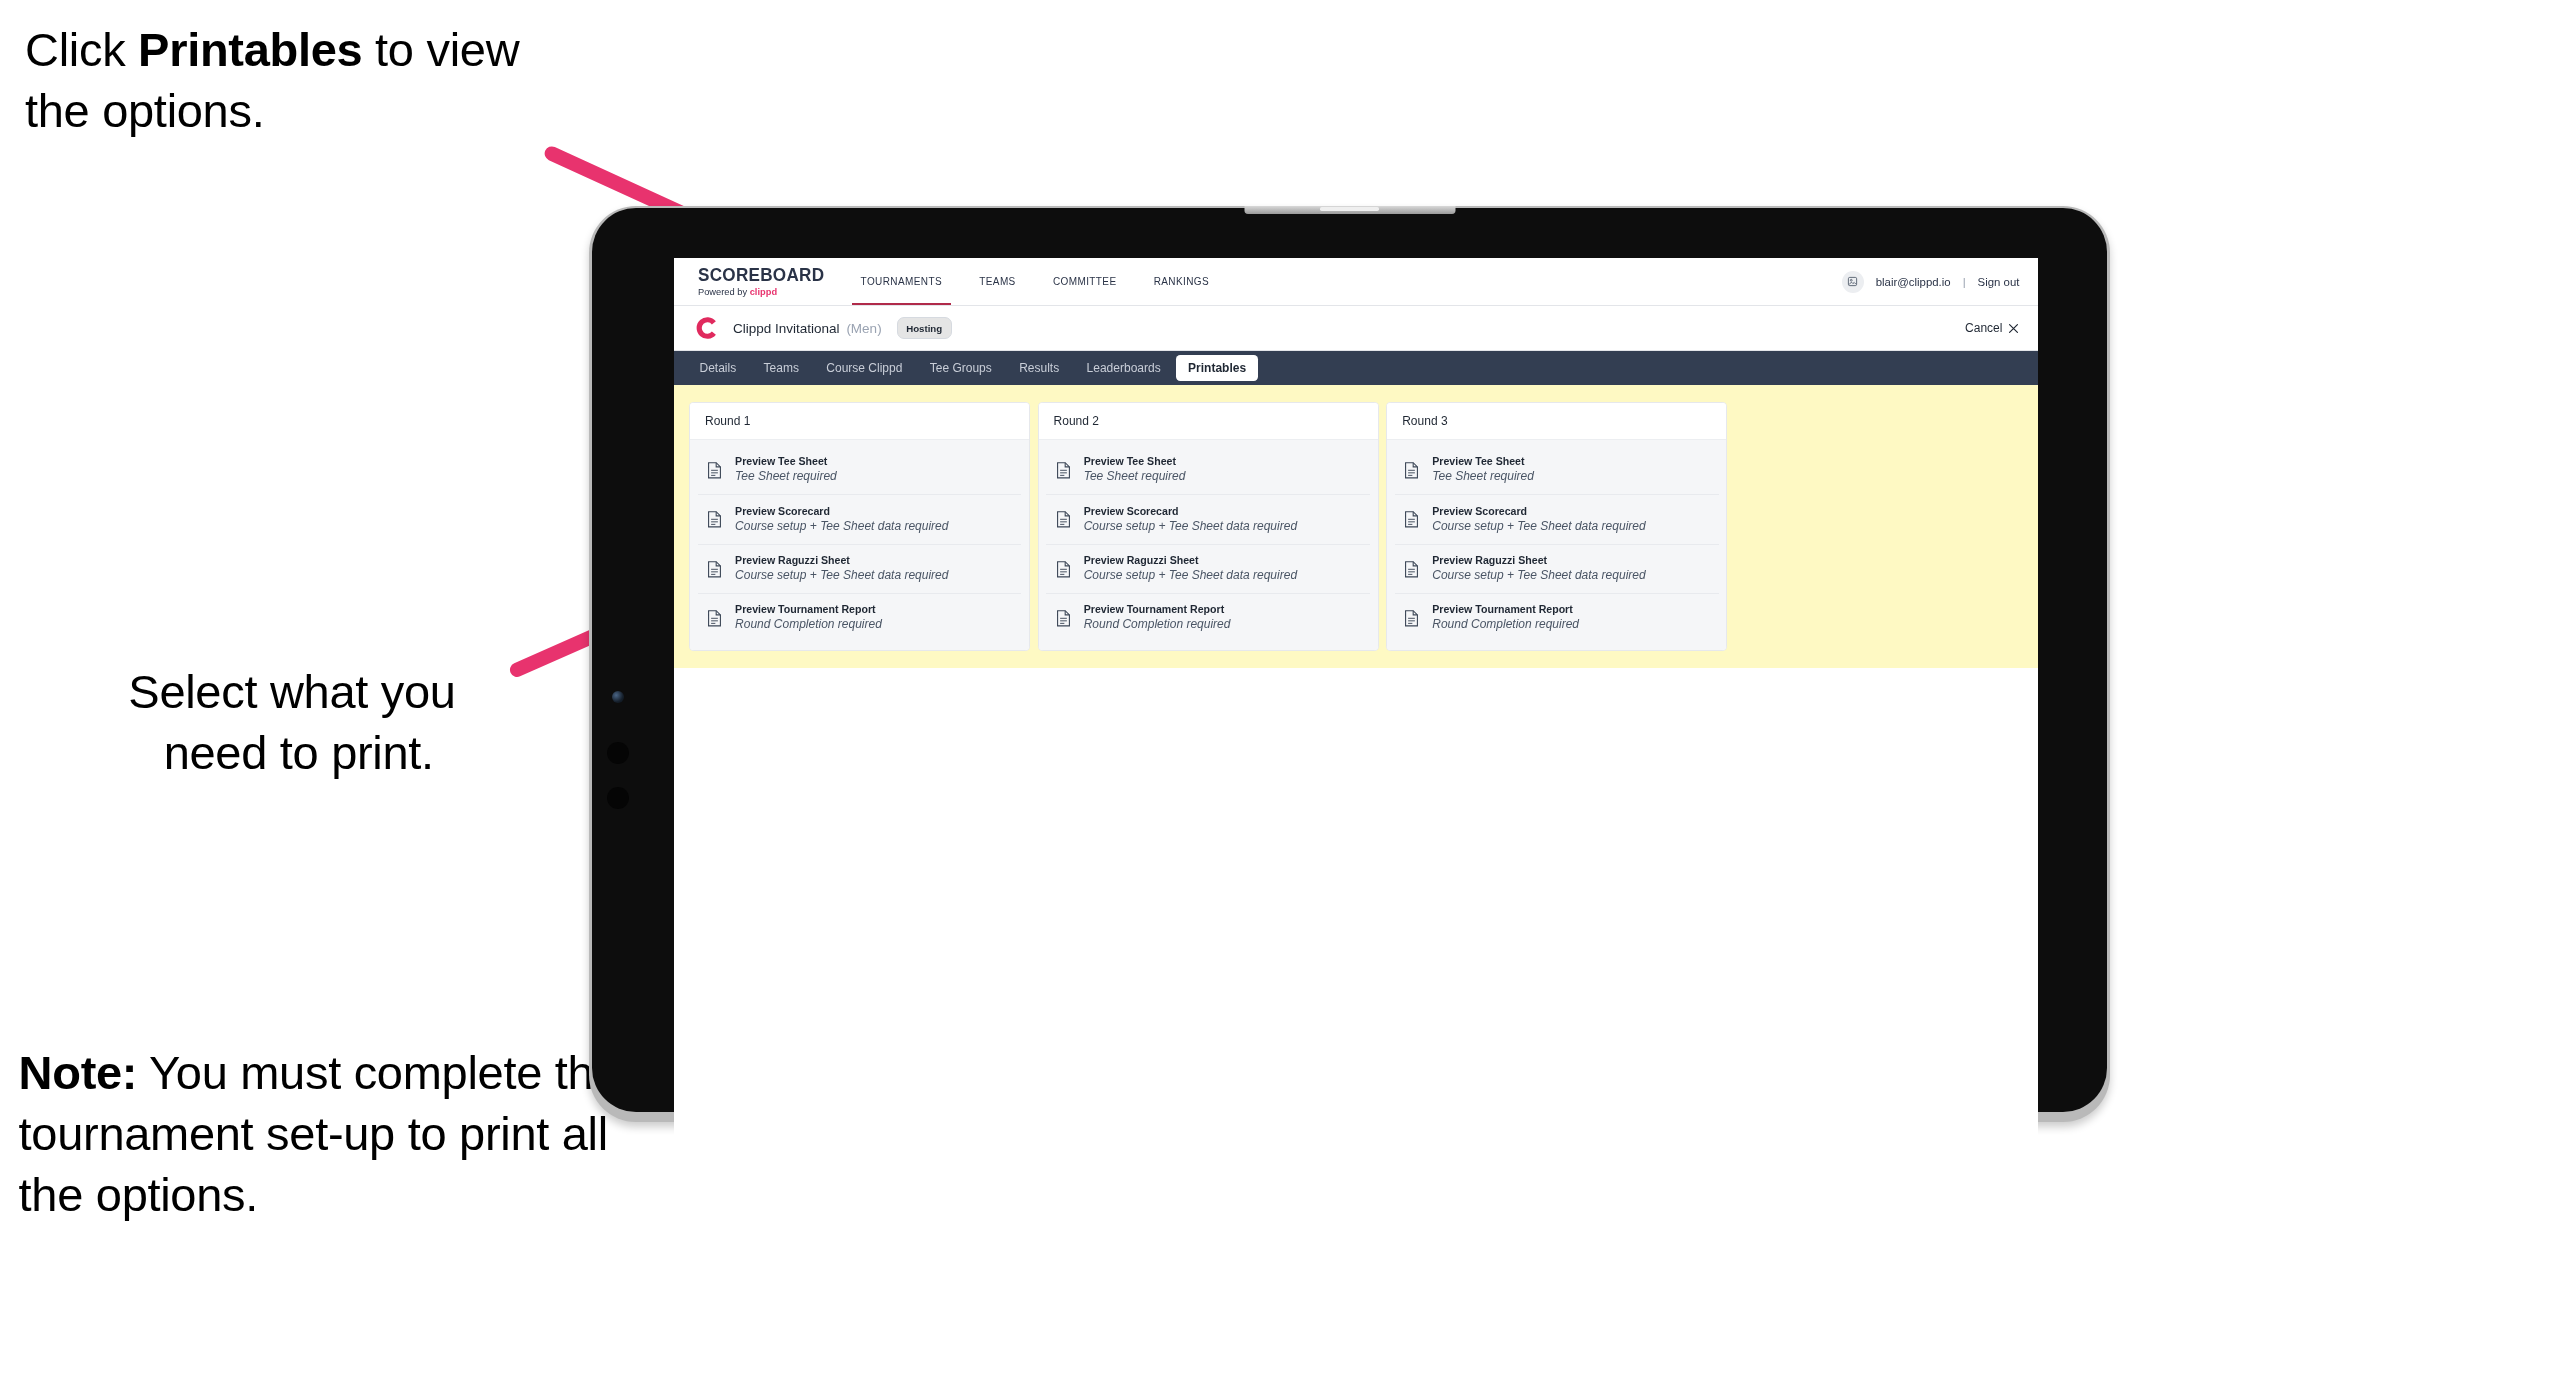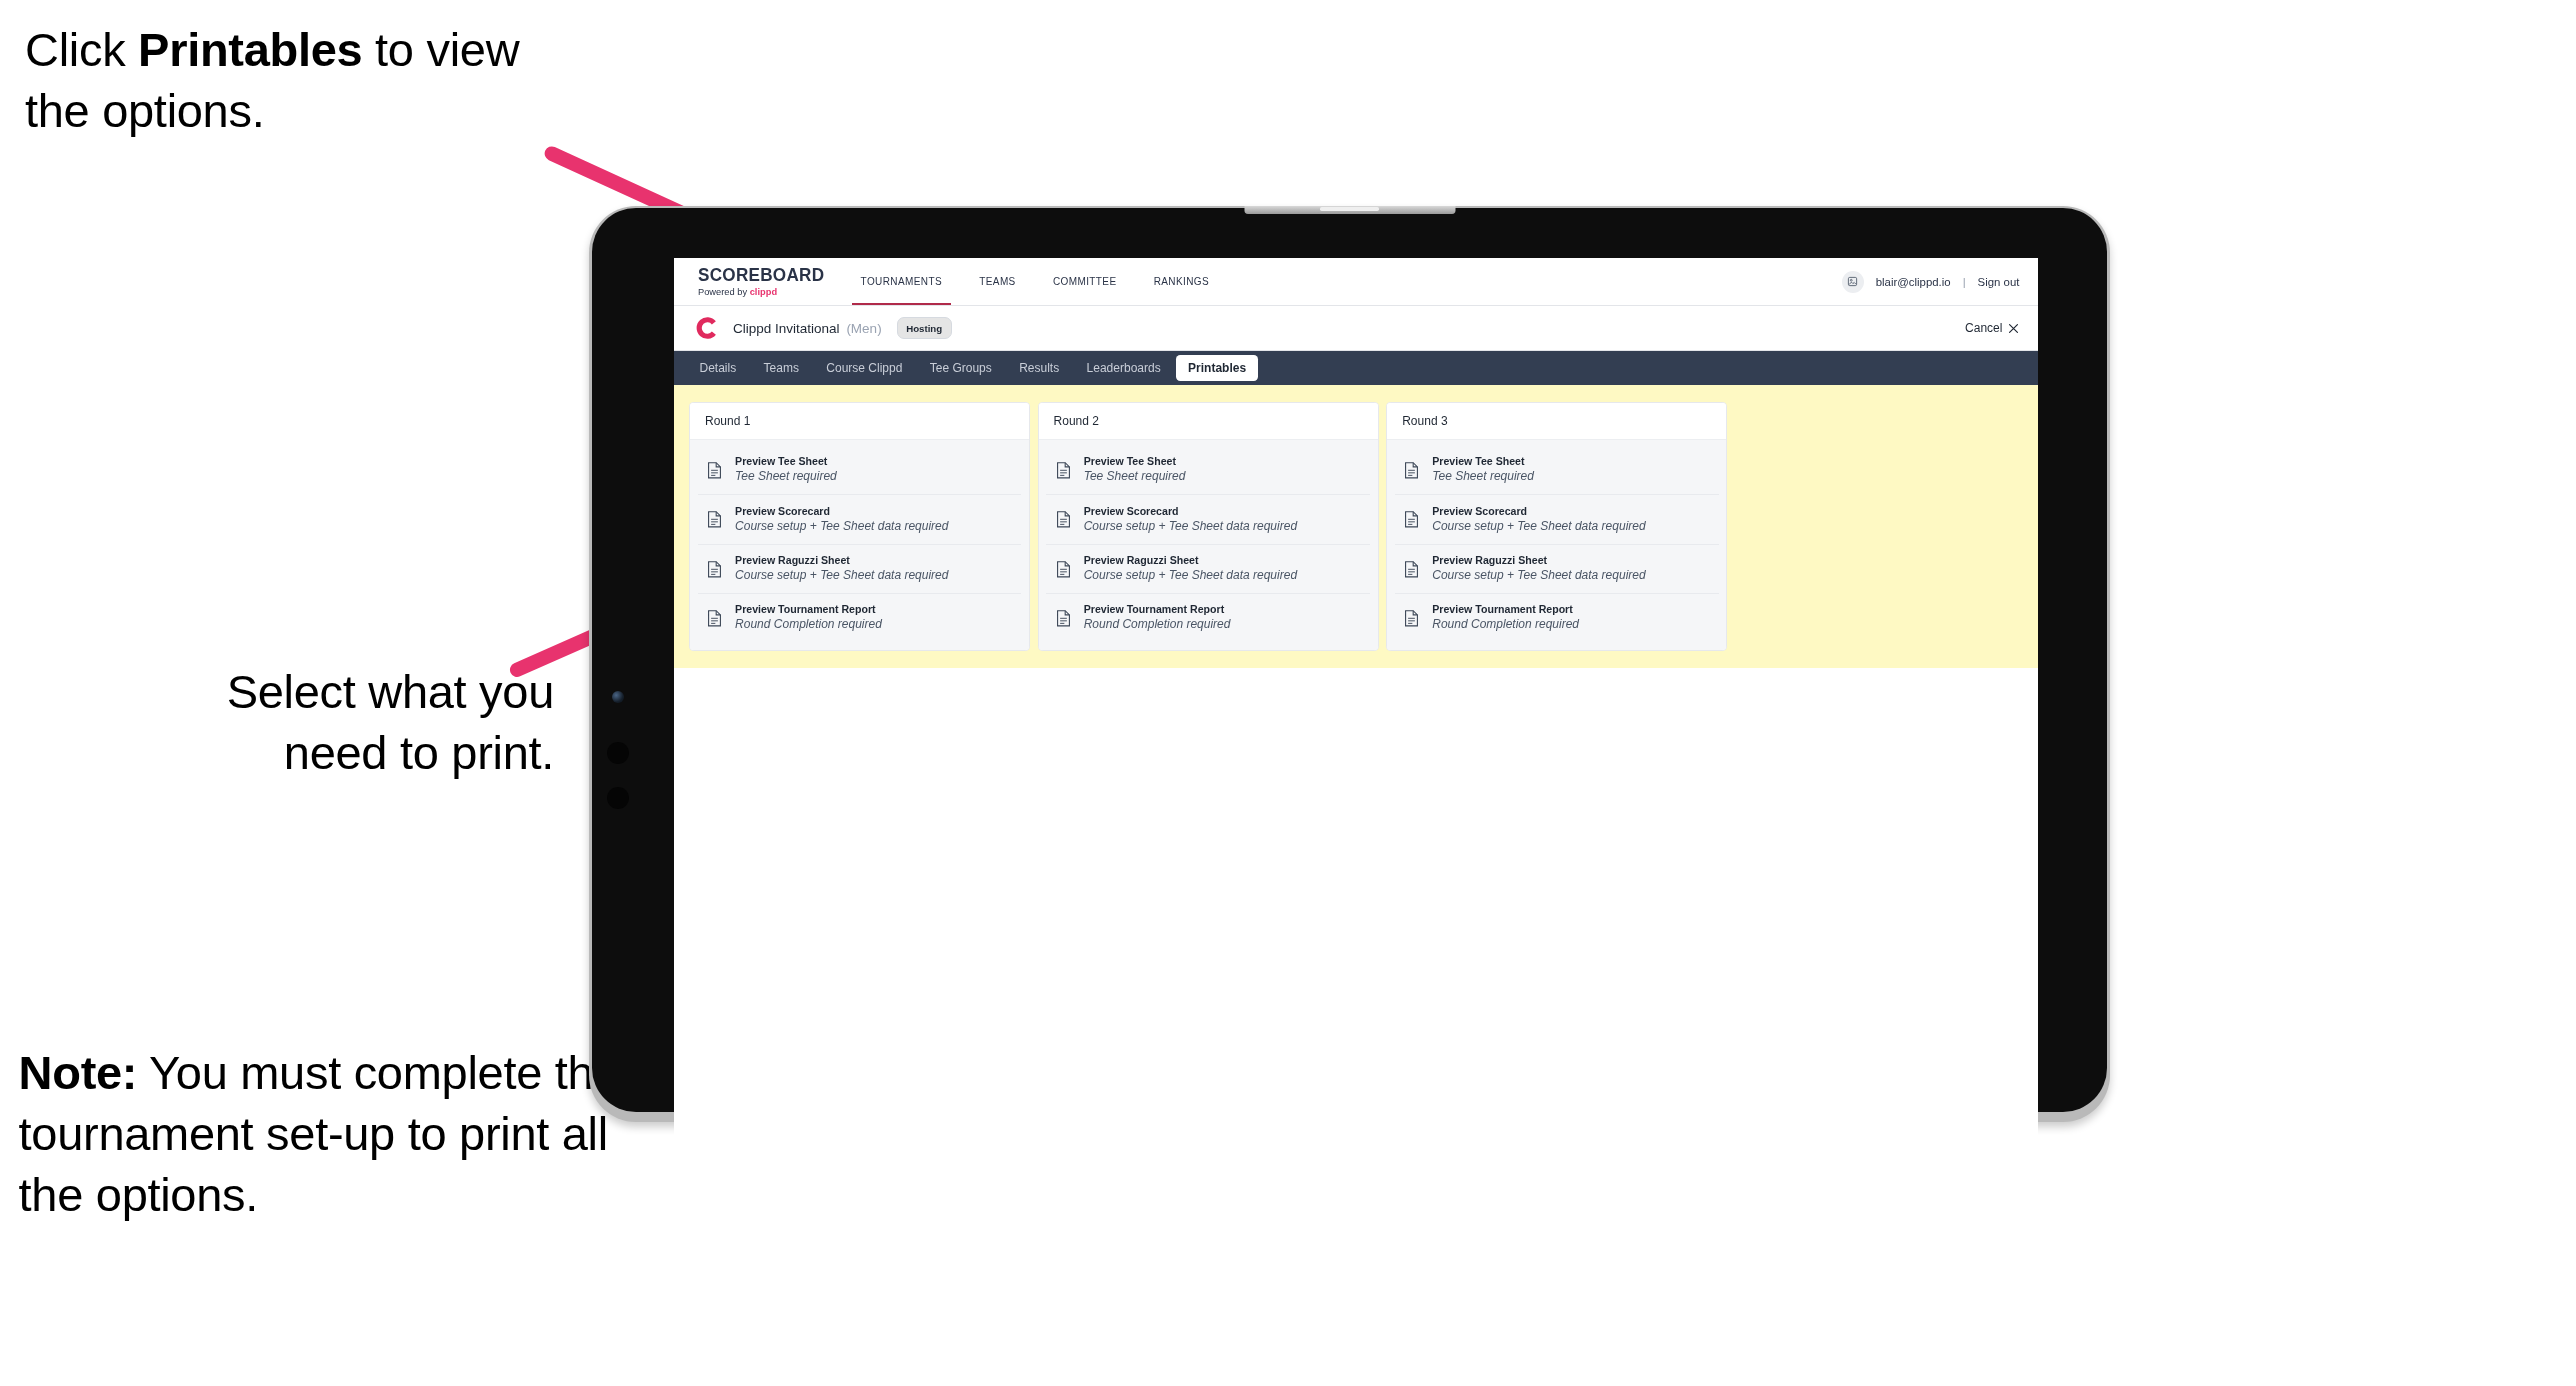--- a/index.html
+++ b/index.html
@@ -21,21 +21,21 @@
     position: absolute;
     color: #000000;
     font-family: "Liberation Sans", sans-serif;
     font-weight: 400;
     line-height: 1.30;
     letter-spacing: -0.3px;
   }
   .annot b { font-weight: 700; }
 
   #annot-top    { left: 25px;  top: 18.6px;   font-size: 47px; width: 558px; }
-  #annot-middle { left: 30px;  top: 661px;  font-size: 47px; width: 524px; text-align: right; }
+  #annot-middle { left: 30px;  top: 661px;  font-size: 47px; width: 524px; text-align: center; }
   #annot-middle .ln2 { padding-left: 13.5px; display:block; }
   #annot-note   { left: 18.6px;  top: 1042px; font-size: 47px; width: 660px; }
 
   
   .arrow-svg {
     position: absolute;
     pointer-events: none;
   }
 
   

